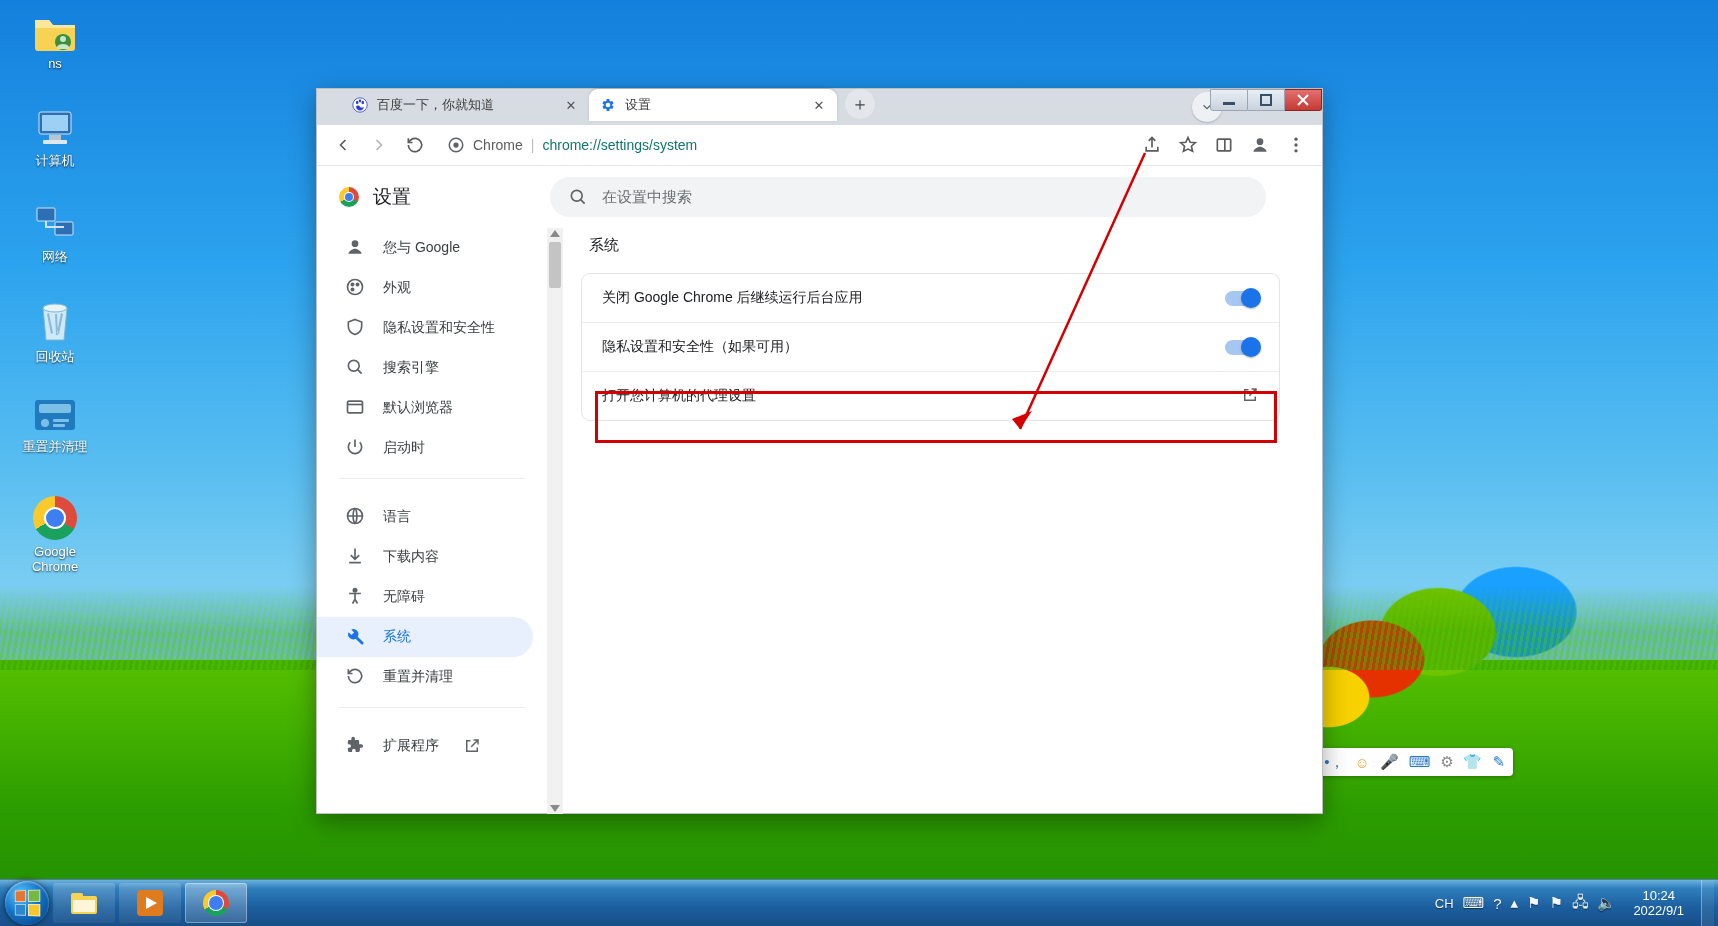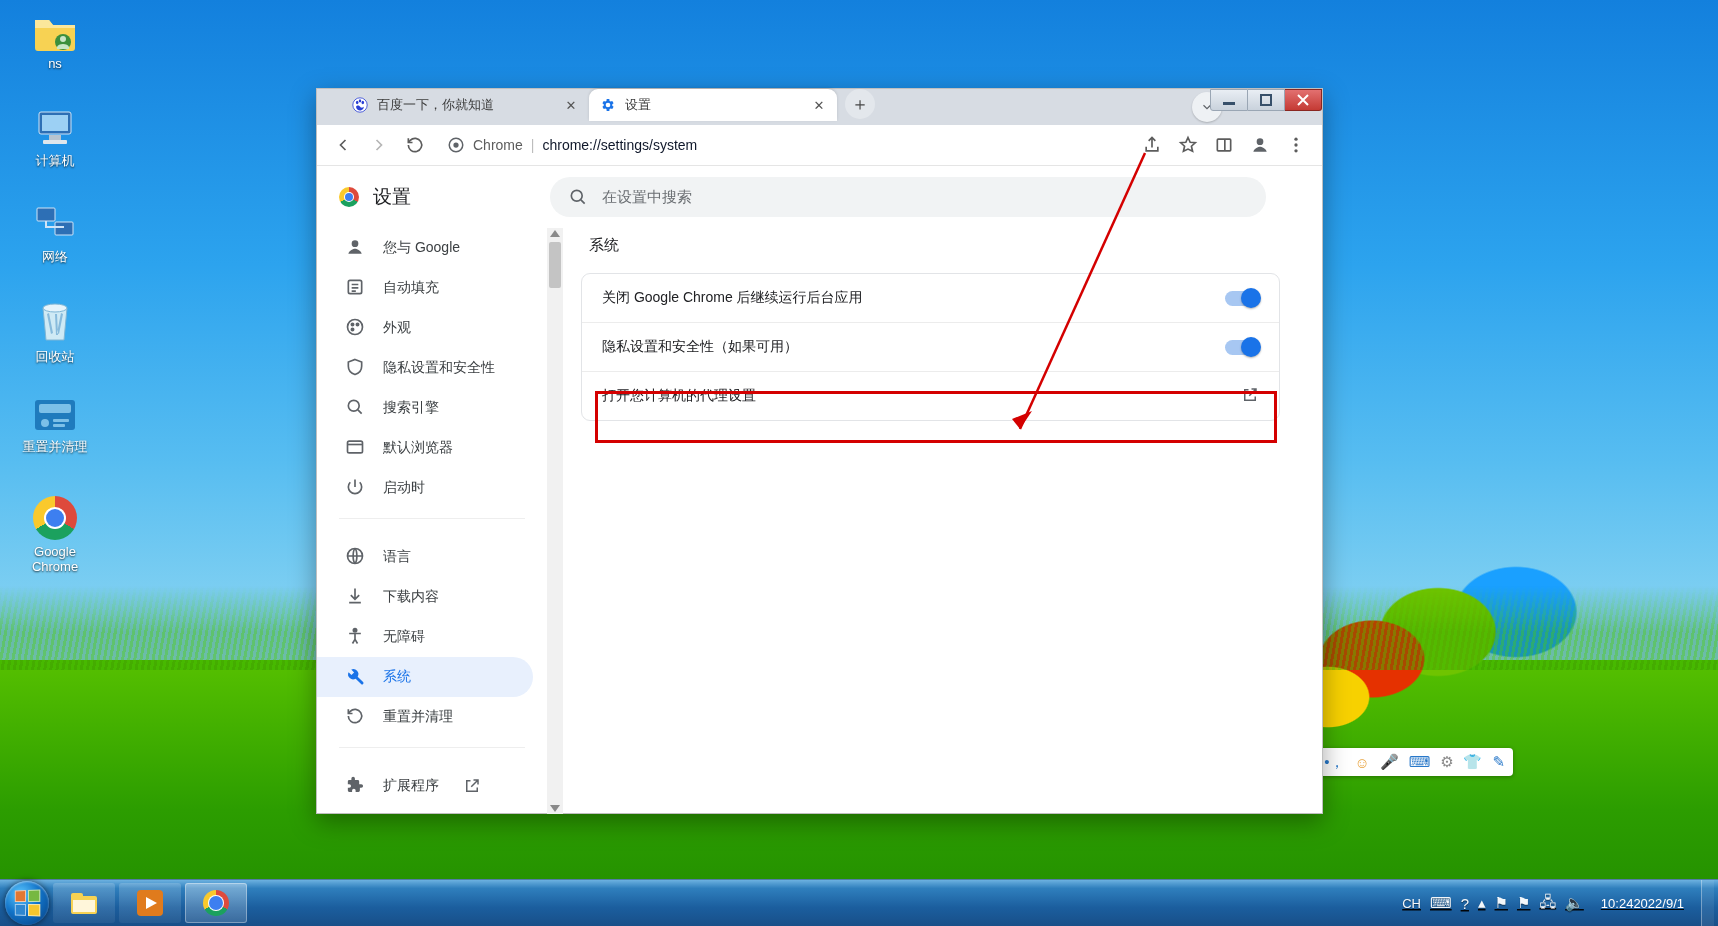--- a/index.html
+++ b/index.html
@@ -16,32 +16,32 @@
   
   .grass-band{position:absolute;left:0;top:586px;right:0;height:84px;pointer-events:none;
     background:repeating-linear-gradient(100deg,rgba(60,180,0,.55) 0 3px,rgba(30,130,0,.3) 3px 6px);
     filter:blur(.6px);mask:linear-gradient(to bottom,transparent,#000 55%,#000);}
   
   .dicon{position:absolute;width:90px;text-align:center;color:#fff;font-size:13px;text-shadow:0 1px 2px rgba(0,0,0,.8);cursor:default;}
   .dicon svg,.dicon .gic{display:block;margin:0 auto 4px;}
   
   .taskbar{position:absolute;left:0;right:0;bottom:0;height:46px;
     background:linear-gradient(to bottom,#6cb1e0 0%,#2f7fbd 18%,#1b5e9e 60%,#184f88 100%);
-    border-top:1px solid rgba(255,255,255,.25);display:flex;align-items:center;text-decoration:underline;}
+    border-top:1px solid rgba(255,255,255,.25);display:flex;align-items:center;}
   .start-orb{width:44px;height:44px;margin-left:5px;border-radius:50%;position:relative;
     background:radial-gradient(circle at 35% 30%,#5cc7ff 0%,#1274c9 45%,#053a7a 100%);
     box-shadow:0 0 6px rgba(0,0,0,.6),inset 0 1px 2px rgba(255,255,255,.5);}
   .winflag{position:absolute;inset:9px;display:grid;grid-template:1fr 1fr/1fr 1fr;gap:2px;transform:perspective(60px) rotateY(-12deg);}
   .winflag i{display:block;border:1px solid rgba(255,255,255,.6);}
   .tb-btn{height:40px;width:62px;margin-left:4px;border-radius:3px;display:flex;align-items:center;justify-content:center;
     background:linear-gradient(to bottom,rgba(255,255,255,.18),rgba(255,255,255,.06));}
   .tb-btn.active{background:linear-gradient(to bottom,rgba(255,255,255,.34),rgba(255,255,255,.14));box-shadow:inset 0 0 0 1px rgba(255,255,255,.35);}
   .tray{margin-left:auto;display:flex;align-items:center;color:#fff;gap:9px;padding-right:4px;}
   .tray .ic{font-size:15px;opacity:.95;text-shadow:0 1px 1px rgba(0,0,0,.5);}
-  .clockbox{display:flex;flex-direction:row;align-items:center;font-size:13px;line-height:15px;padding:0 8px;}
+  .clockbox{display:flex;flex-direction:column;align-items:center;font-size:13px;line-height:15px;padding:0 8px;}
   .showdesktop{width:12px;height:46px;border-left:1px solid rgba(255,255,255,.35);background:rgba(255,255,255,.08);}
   
   .floatbar{position:absolute;right:205px;top:748px;background:#fff;border-radius:4px;padding:4px 8px;display:flex;gap:10px;align-items:center;box-shadow:0 1px 4px rgba(0,0,0,.3);}
   .floatbar span{font-size:15px;}
   
   .chrome{position:absolute;left:316px;top:88px;width:1005px;height:724px;background:#fff;border:1px solid rgba(0,0,0,.25);box-shadow:0 8px 24px rgba(0,0,0,.35);}
   .titlebar{height:36px;background:#d7dce3;display:flex;align-items:flex-end;position:relative;}
   .winbtns{position:absolute;right:0;top:0;display:flex;height:22px;}
   .winbtns div{width:36px;display:flex;align-items:center;justify-content:center;}
   .winbtns .min,.winbtns .max{background:linear-gradient(#e9eef4,#c9d2dc);border:1px solid #9aa6b4;border-left:none;}
@@ -52,21 +52,21 @@
   .tab.inactive{background:transparent;}
   .tab.active{background:#fff;box-shadow:0 -1px 3px rgba(0,0,0,.12);}
   .tab .tclose{margin-left:auto;width:16px;height:16px;display:flex;align-items:center;justify-content:center;color:#555;}
   .tabico{width:18px;height:18px;margin-right:8px;display:flex;align-items:center;justify-content:center;}
   .newtab{width:30px;height:30px;margin-left:8px;border-radius:50%;background:#e3e7ec;display:flex;align-items:center;justify-content:center;color:#474747;font-size:18px;}
   .rtab{width:30px;height:30px;position:absolute;right:100px;top:3px;border-radius:50%;background:#eef1f4;display:flex;align-items:center;justify-content:center;color:#555;box-shadow:0 1px 2px rgba(0,0,0,.2);}
   .addrbar{height:40px;background:#fff;display:flex;align-items:center;padding:0 10px;border-bottom:1px solid #e5e5e5;gap:4px;}
   .iconbtn{width:32px;height:32px;display:flex;align-items:center;justify-content:center;color:#5c5c5c;border-radius:50%;}
   .omniprefix{display:flex;align-items:center;color:#5c5c5c;font-size:14px;}
   .omniprefix .sep{margin:0 8px;color:#bdbdbd;}
-  .omnitxt{color:#0f172a;font-size:14px;}
+  .omnitxt{color:#0f766e;font-size:14px;}
   .addr-right{margin-left:auto;display:flex;align-items:center;gap:4px;}
   
   .topline{display:flex;align-items:center;height:62px;padding-left:22px;gap:14px;}
   .topline .title{font-size:19px;color:#202124;}
   .searchwrap{flex:1;display:flex;justify-content:flex-start;padding-left:125px;align-items:center;}
   .searchbox{width:680px;height:40px;border-radius:22px;background:#f1f3f4;display:flex;align-items:center;padding:0 18px;color:#6b6f73;font-size:15px;gap:14px;}
   .body{flex:1;display:flex;min-height:0;}
   .side{width:230px;overflow-y:auto;padding-bottom:12px;}
   .sitem{height:40px;display:flex;align-items:center;gap:18px;padding-left:28px;font-size:14px;color:#3c4043;cursor:pointer;}
   .sitem.sel{background:#e8f0fd;color:#1a73e8;border-radius:0 20px 20px 0;margin-right:14px;}
@@ -303,27 +303,20 @@
         <div class="side" id="sidebar">
             <div class="sitem">
               <span><svg class="i20" viewBox="0 0 24 24" fill="currentColor">
                   <circle cx="12" cy="8" r="4"></circle>
                   <path d="M4 20c1-4 6-6 8-6s7 2 8 6z"></path>
                 </svg></span>
               <span>您与 Google</span>
             </div>
             <div class="sitem">
               <span><svg class="i20" viewBox="0 0 24 24" fill="none" stroke="currentColor" stroke-width="2">
-                  <rect x="4" y="4" width="16" height="16" rx="2"></rect>
-                  <path d="M8 9h8M8 13h8M8 17h5"></path>
-                </svg></span>
-              <span>自动填充</span>
-            </div>
-            <div class="sitem">
-              <span><svg class="i20" viewBox="0 0 24 24" fill="none" stroke="currentColor" stroke-width="2">
                   <circle cx="12" cy="12" r="9"></circle>
                   <circle cx="9" cy="9" r="1.4" fill="currentColor"></circle>
                   <circle cx="15" cy="9" r="1.4" fill="currentColor"></circle>
                   <circle cx="9" cy="15" r="1.4" fill="currentColor"></circle>
                 </svg></span>
               <span>外观</span>
             </div>
             <div class="sitem">
               <span><svg class="i20" viewBox="0 0 24 24" fill="none" stroke="currentColor" stroke-width="2">
                   <path d="M12 3l8 3v5c0 5-3.5 8.5-8 10-4.5-1.5-8-5-8-10V6z"></path>

